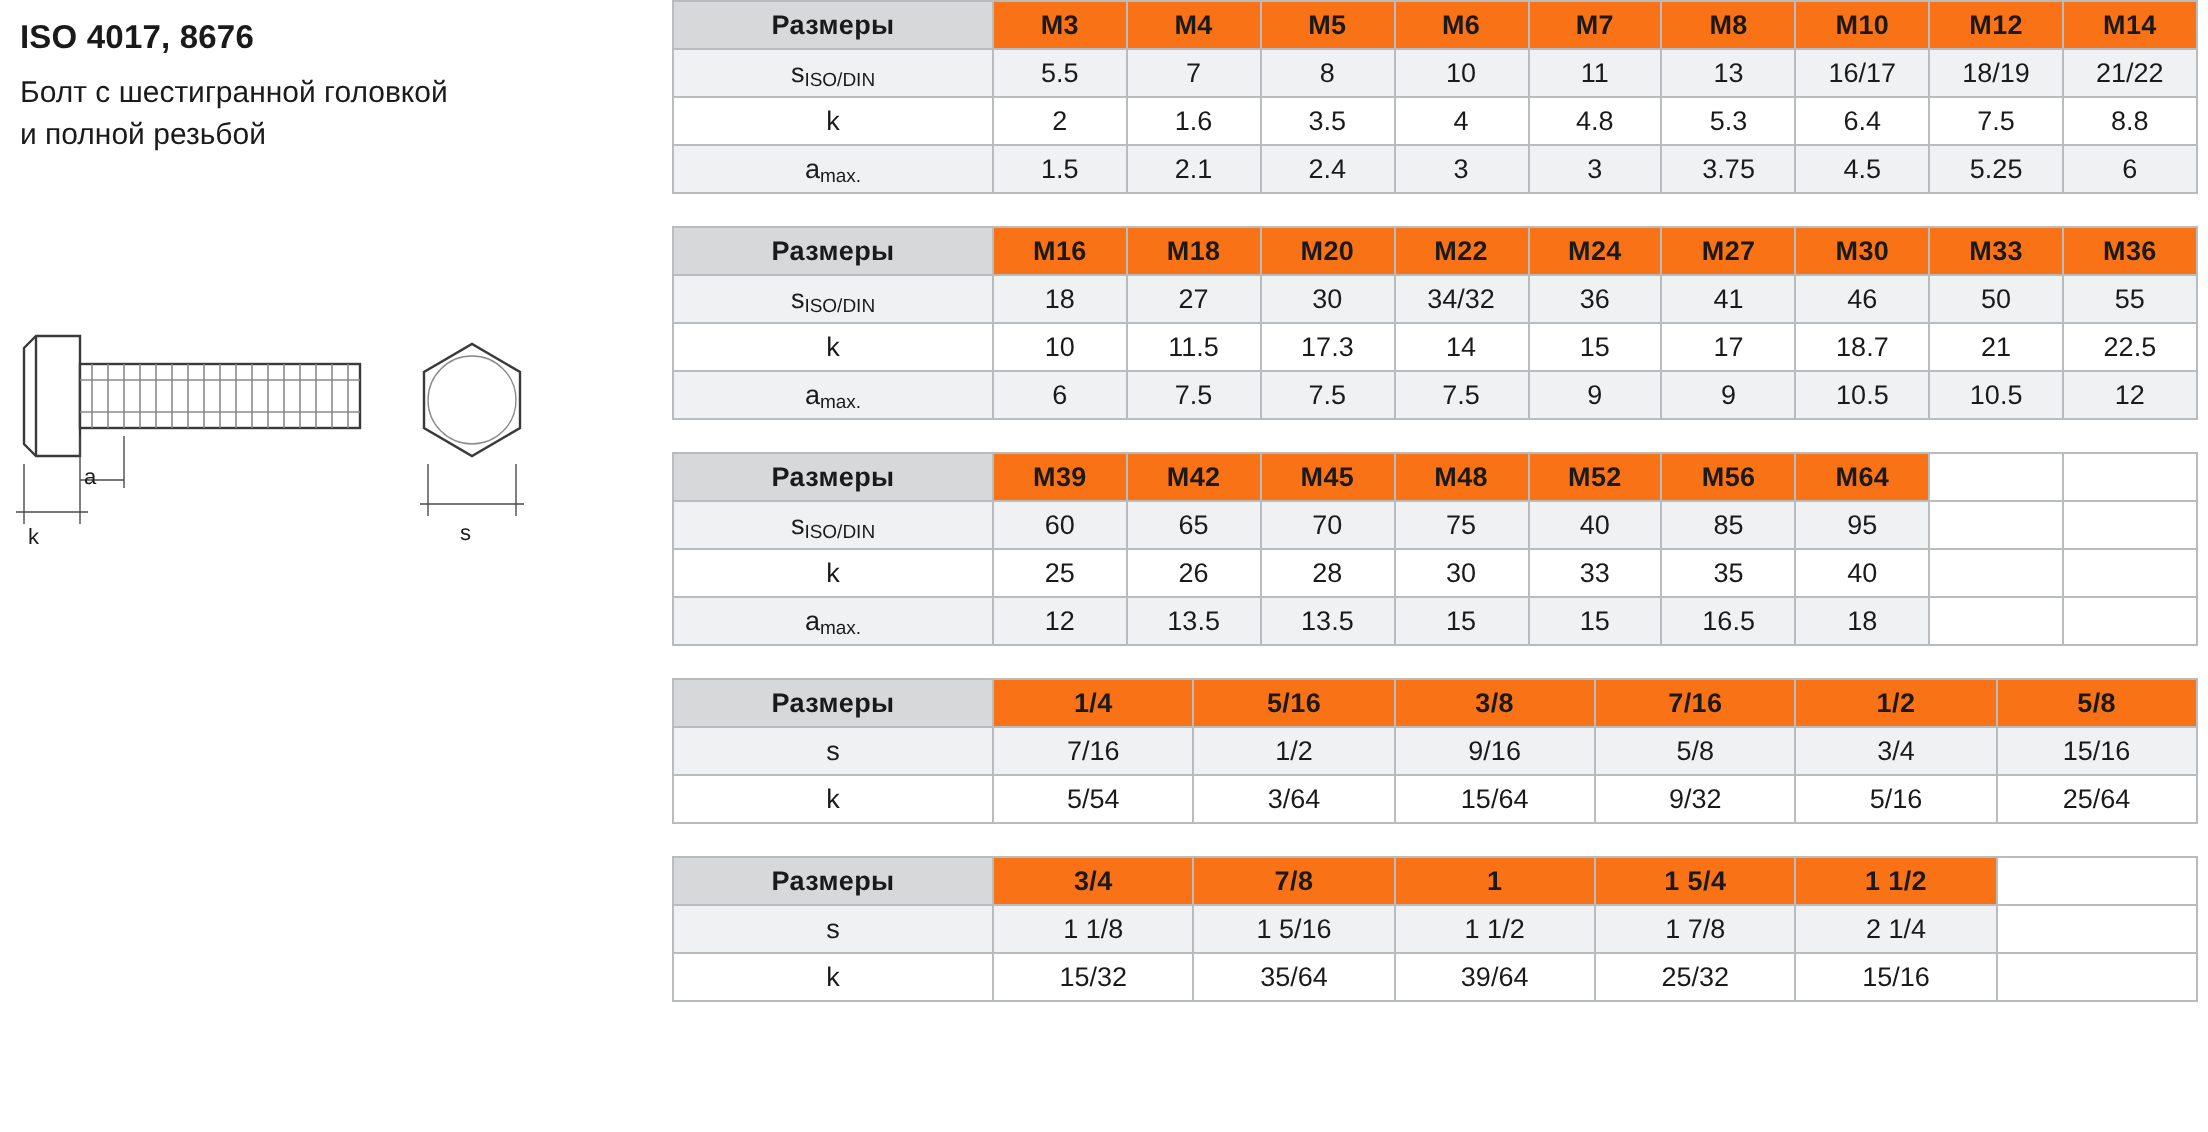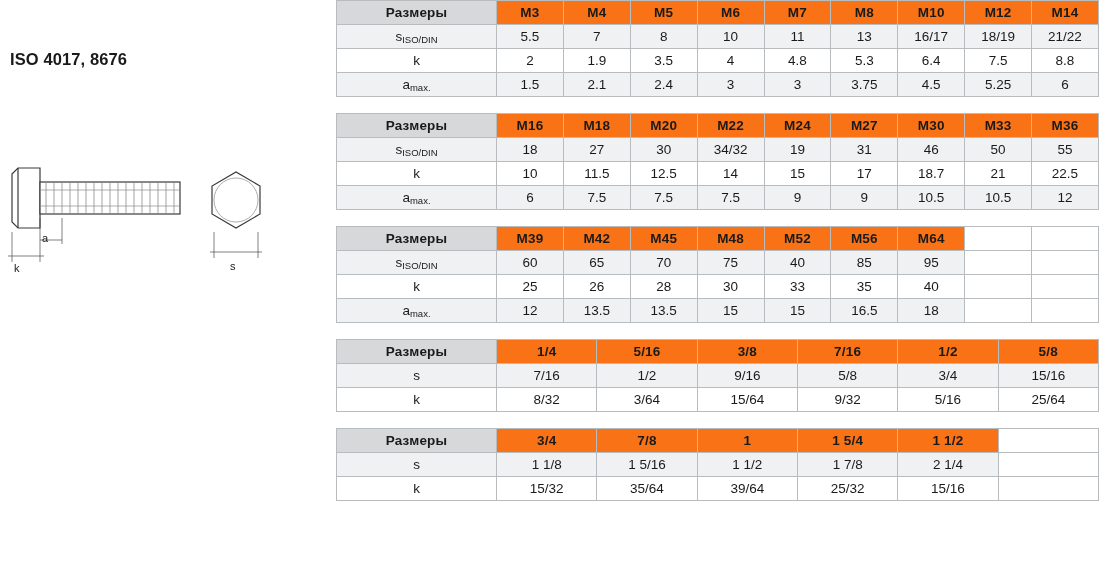--- a/index.html
+++ b/index.html
@@ -14,21 +14,20 @@
     position: relative;
   }
   .left-panel {
     position: absolute;
     left: 0; top: 0;
     width: 334px;
     height: 566px;
   }
   .title-block {
     padding: 8px 10px 0 10px;
-    margin-top: 40px;
   }
   .title-line {
     font-weight: bold;
     font-size: 16.5px;
     line-height: 1.38;
     letter-spacing: 0.1px;
   }
   .subtitle {
     font-size: 15px;
     line-height: 1.42;
@@ -90,20 +89,22 @@
   }
   .sub { font-size: 9.5px; vertical-align: baseline; position: relative; top: 2px; text-align: center; }
   .empty { background: #ffffff !important; }
 </style>
 </head>
 <body>
 
 <div class="left-panel">
   <div class="title-block">
     <div class="title-line">ISO 4017, 8676</div>
+    <div class="subtitle">Болт с шестигранной головкой</div>
+    <div class="subtitle" style="margin-top:0">и полной резьбой</div>
   </div>
 
   <div class="drawing">
     <svg width="334" height="130" viewBox="0 0 334 130">
       <g fill="none" stroke="#3a3a3a" stroke-width="1.2">
 
         <polygon points="12,24 18,18 40,18 40,78 18,78 12,72" fill="#ffffff" stroke="#3a3a3a"></polygon>
         <line x1="18" y1="18" x2="18" y2="78"></line>
 
         <rect x="40" y="32" width="140" height="32" fill="#ffffff" stroke="#3a3a3a"></rect>
@@ -186,21 +187,21 @@
           <td>10</td>
           <td>11</td>
           <td>13</td>
           <td>16/17</td>
           <td>18/19</td>
           <td>21/22</td>
         </tr>
         <tr class="even">
           <td class="rowlabel">k</td>
           <td>2</td>
-          <td>1.9</td>
+          <td>1.6</td>
           <td>3.5</td>
           <td>4</td>
           <td>4.8</td>
           <td>5.3</td>
           <td>6.4</td>
           <td>7.5</td>
           <td>8.8</td>
         </tr>
         <tr class="odd">
           <td class="rowlabel">a<span class="sub">max.</span></td>
@@ -241,31 +242,31 @@
           <th>M30</th>
           <th>M33</th>
           <th>M36</th>
         </tr>
         <tr class="odd">
           <td class="rowlabel">s<span class="sub">ISO/DIN</span></td>
           <td>18</td>
           <td>27</td>
           <td>30</td>
           <td>34/32</td>
-          <td>19</td>
-          <td>31</td>
+          <td>36</td>
+          <td>41</td>
           <td>46</td>
           <td>50</td>
           <td>55</td>
         </tr>
         <tr class="even">
           <td class="rowlabel">k</td>
           <td>10</td>
           <td>11.5</td>
-          <td>12.5</td>
+          <td>17.3</td>
           <td>14</td>
           <td>15</td>
           <td>17</td>
           <td>18.7</td>
           <td>21</td>
           <td>22.5</td>
         </tr>
         <tr class="odd">
           <td class="rowlabel">a<span class="sub">max.</span></td>
           <td>6</td>
@@ -368,21 +369,21 @@
           <td class="rowlabel">s</td>
           <td>7/16</td>
           <td>1/2</td>
           <td>9/16</td>
           <td>5/8</td>
           <td>3/4</td>
           <td>15/16</td>
         </tr>
         <tr class="even">
           <td class="rowlabel">k</td>
-          <td>8/32</td>
+          <td>5/54</td>
           <td>3/64</td>
           <td>15/64</td>
           <td>9/32</td>
           <td>5/16</td>
           <td>25/64</td>
         </tr>
       </tbody>
     </table>
     <table class="dim">
       <colgroup>

